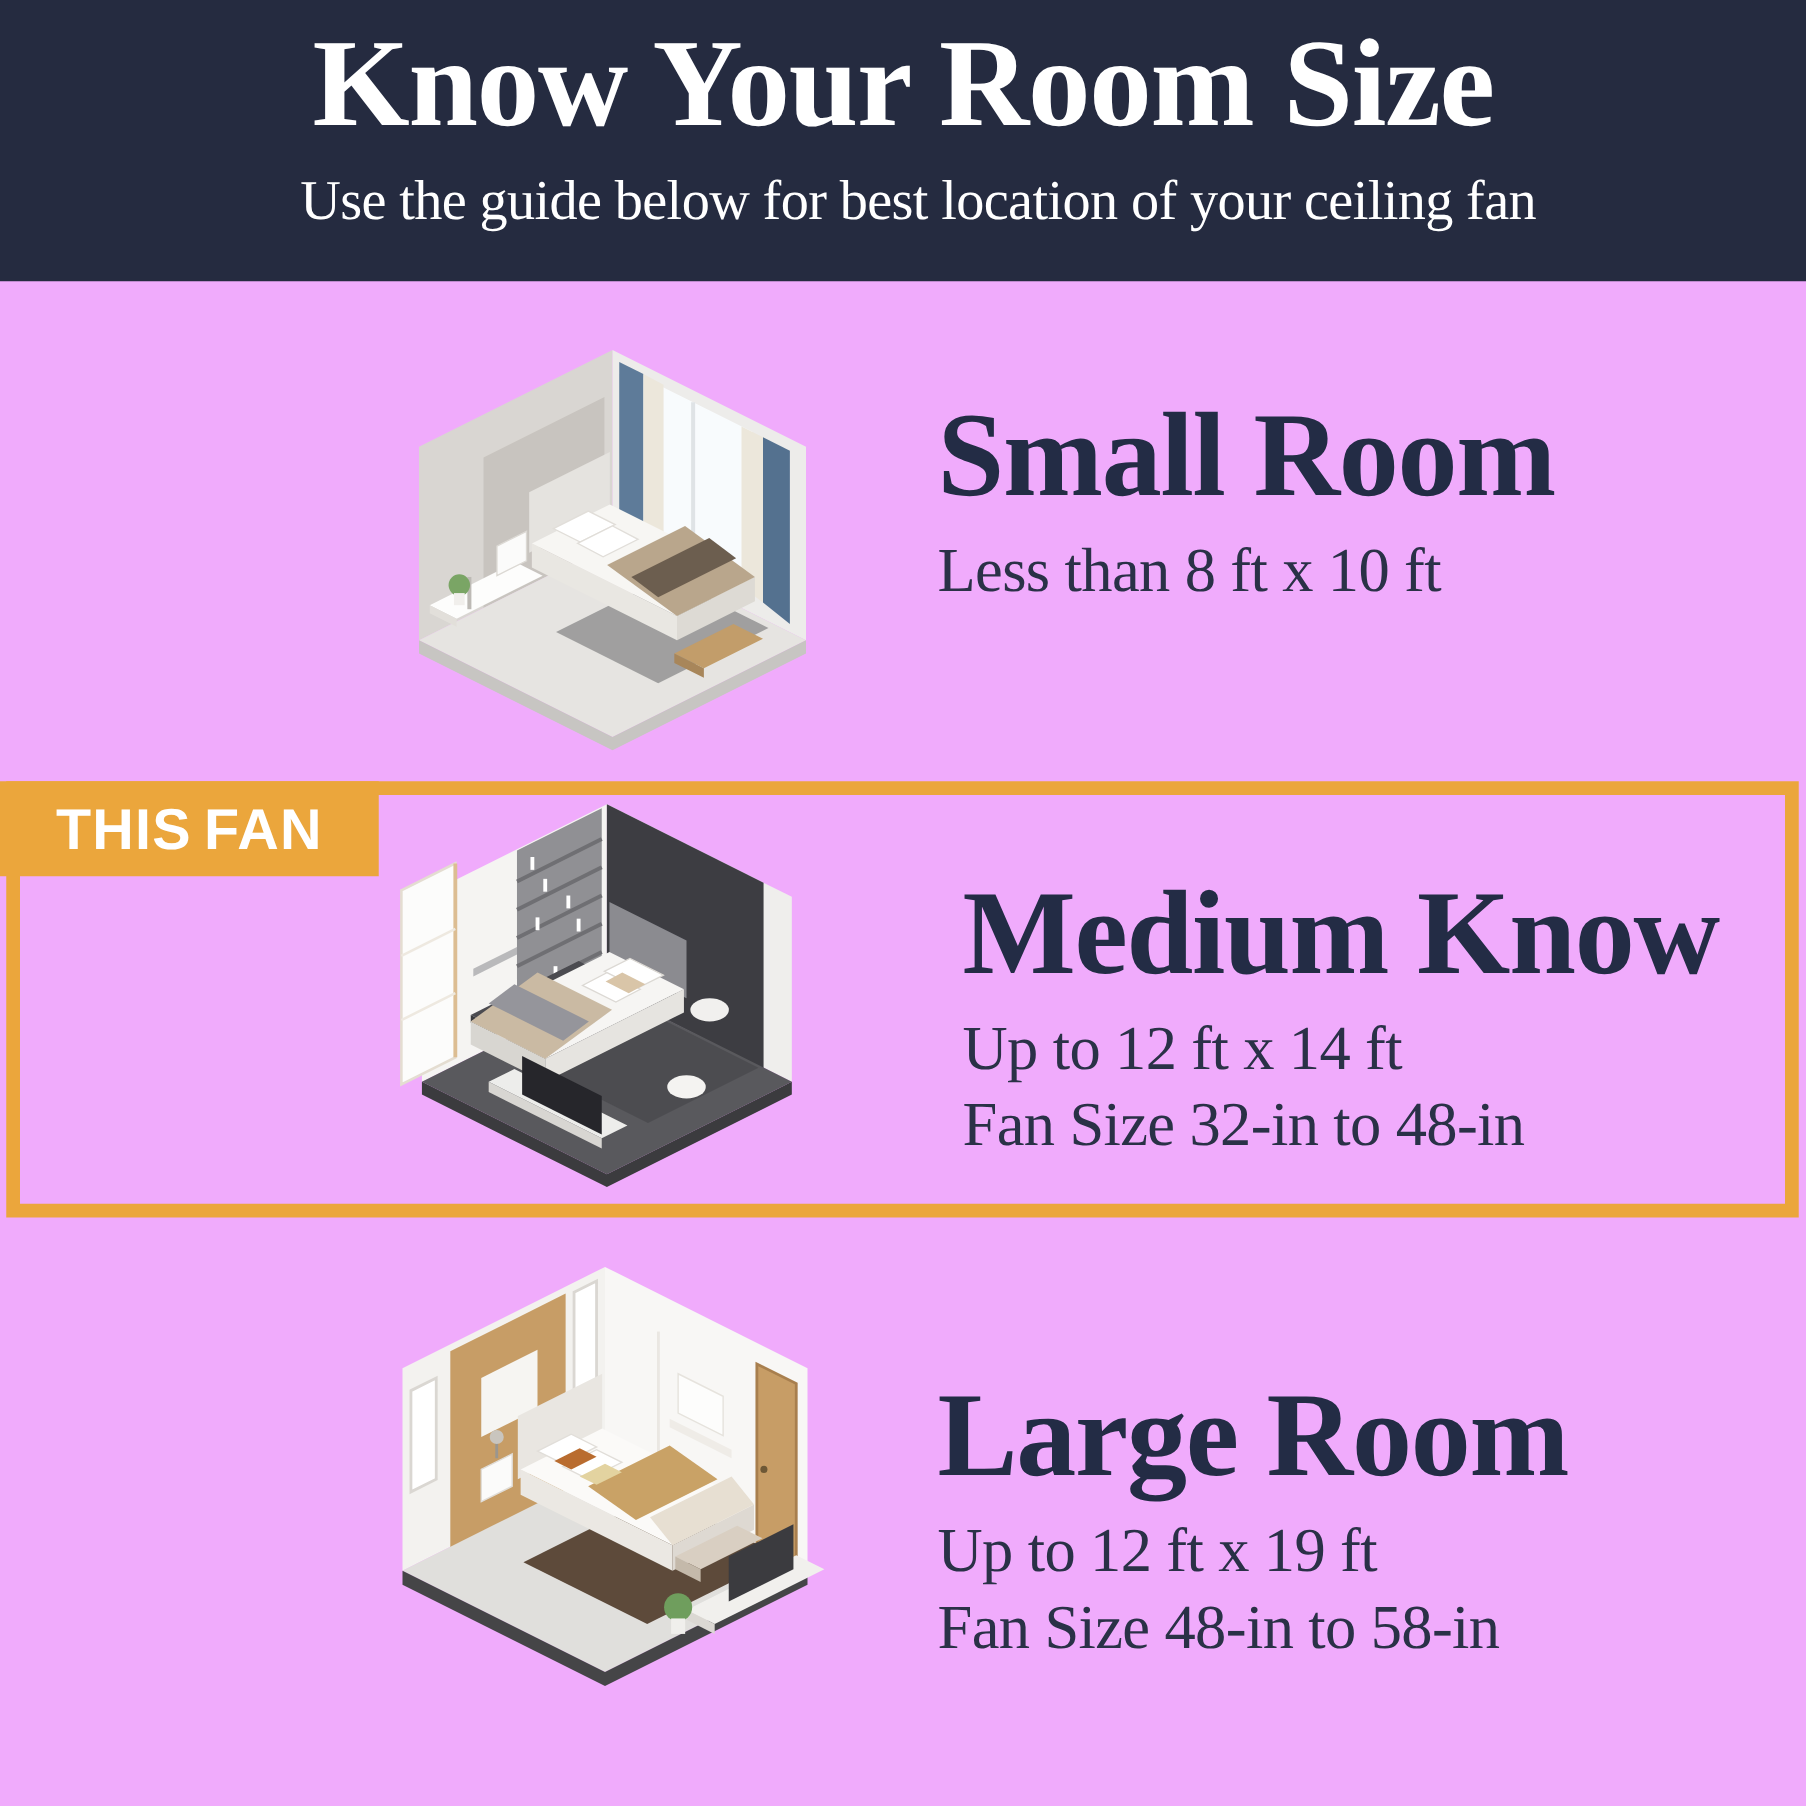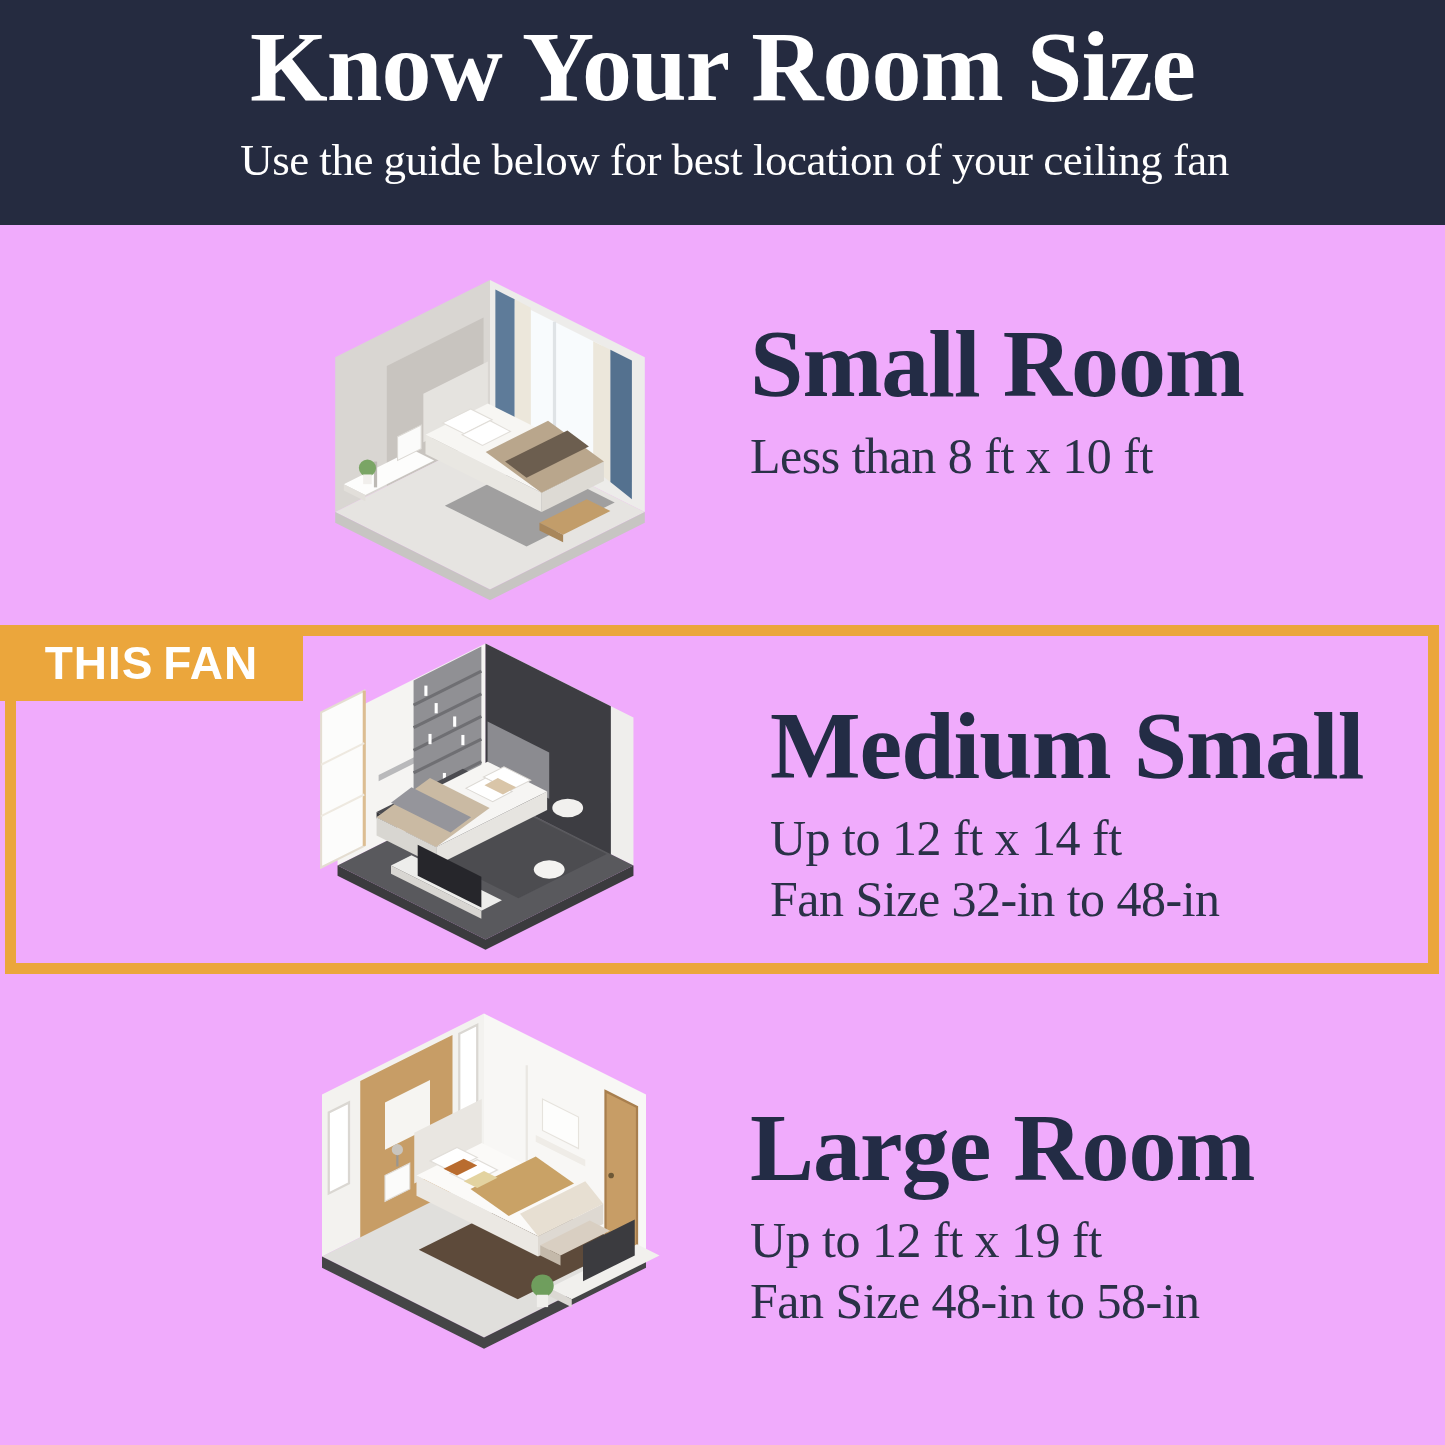--- a/index.html
+++ b/index.html
@@ -154,21 +154,21 @@
       <polygon points="174,196 200,183 219,193 193,206" fill="#ffffff" stroke="#dcd9d4"></polygon>
       <polygon points="170,192 188,183 201,190 183,199" fill="#d9c5a8"></polygon>
     </g>
     <ellipse cx="262" cy="272" rx="15" ry="9" fill="#f4f3f1"></ellipse>
     <polygon points="108,268 196,312 216,302 128,258" fill="#ededeb"></polygon>
     <polygon points="108,268 196,312 196,320 108,276" fill="#d8d6d2"></polygon>
     <polygon points="134,248 196,279 196,309 134,278" fill="#26262b"></polygon>
   </svg>
 
   <div class="room-text text-medium">
-    <h2>Medium Small</h2>
+    <h2>Medium Know</h2>
     <div class="lines">
       <p>Up to 12 ft x 14 ft</p>
       <p>Fan Size 32-in to 48-in</p>
     </div>
   </div>
 
   <svg class="room-art art-large" viewBox="0 0 400 360" aria-hidden="true">
     <polygon points="56,124 200,52 200,196 56,268" fill="#f3f2ef"></polygon>
     <polygon points="200,52 344,124 344,268 200,196" fill="#f8f7f5"></polygon>
     <polygon points="62,140 80,131 80,203 62,212" fill="#ffffff" stroke="#dad7d2" stroke-width="2"></polygon>

